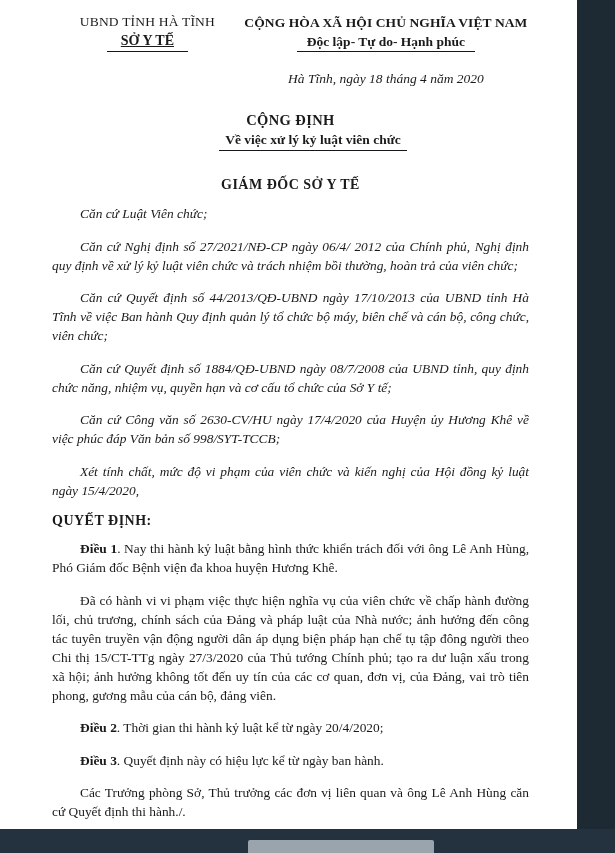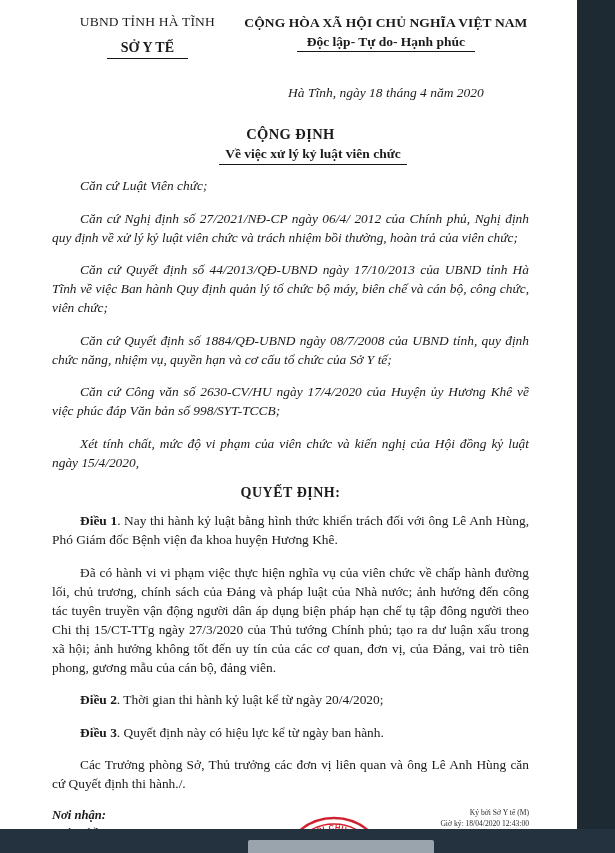--- a/index.html
+++ b/index.html
@@ -41,21 +41,22 @@
     letter-spacing: .2px;
     line-height: 1.25;
   }
   .org-main {
     font-size: 14px;
     font-weight: bold;
     line-height: 1.3;
     display: inline-block;
     border-bottom: 1.3px solid #14181c;
     padding: 0 14px 1px 14px;
-    margin-top: 8px;
+    margin-top: 1px;
+    text-decoration: underline;
   }
   .doc-number {
     font-size: 13.5px;
     margin-top: 20px;
     text-align: center;
     line-height: 1.3;
   }
 
   .nation-line {
     font-size: 13.5px;
@@ -68,21 +69,21 @@
     font-weight: bold;
     line-height: 1.3;
     display: inline-block;
     border-bottom: 1.3px solid #14181c;
     padding: 0 10px 1px 10px;
     margin-top: 1px;
   }
   .date-line {
     font-style: italic;
     font-size: 13.5px;
-    margin-top: 32px;
+    margin-top: 18px;
     line-height: 1.3;
   }
 
   
   .title-block {
     text-align: center;
     margin-top: 23px;
   }
   .doc-title {
     font-size: 14.5px;
@@ -112,21 +113,20 @@
   
   .basis {
     font-style: italic;
     font-size: 13.4px;
     line-height: 1.42;
     text-align: justify;
     text-indent: 28px;
     margin-top: 11px;
   }
   .decide-word {
-    text-align: center;
     font-size: 14px;
     font-weight: bold;
     letter-spacing: .5px;
     margin-top: 8px;
   }
   .clause {
     font-size: 13.4px;
     line-height: 1.42;
     text-align: justify;
     text-indent: 28px;
@@ -216,20 +216,21 @@
       <div class="date-line">Hà Tĩnh, ngày 18 tháng 4  năm 2020</div>
     </div>
 
   </div>
 
   <div class="title-block">
     <div class="doc-title">CỘNG ĐỊNH</div>
     <div class="doc-subtitle">Về việc xử lý kỷ luật viên chức</div>
   </div>
 
+  <div class="authority">GIÁM ĐỐC SỞ Y TẾ</div>
 
   <div>
     <p class="basis">Căn cứ Luật Viên chức;</p>
     <p class="basis">Căn cứ Nghị định số 27/2021/NĐ-CP ngày 06/4/ 2012 của Chính phủ, Nghị định quy định về xử lý kỷ luật viên chức và trách nhiệm bồi thường, hoàn trả của viên chức;</p>
     <p class="basis">Căn cứ Quyết định số 44/2013/QĐ-UBND ngày 17/10/2013 của UBND tỉnh Hà Tĩnh về việc Ban hành Quy định quản lý tổ chức bộ máy, biên chế và cán bộ, công chức, viên chức;</p>
     <p class="basis">Căn cứ Quyết định số 1884/QĐ-UBND ngày 08/7/2008 của UBND tỉnh, quy định chức năng, nhiệm vụ, quyền hạn và cơ cấu tổ chức của Sở Y tế;</p>
     <p class="basis">Căn cứ Công văn số 2630-CV/HU ngày 17/4/2020 của Huyện ủy Hương Khê về việc  phúc đáp Văn bản số 998/SYT-TCCB;</p>
     <p class="basis">Xét  tính chất, mức độ vi phạm của viên chức và kiến nghị của Hội đồng kỷ luật ngày 15/4/2020,</p>
   </div>
 

